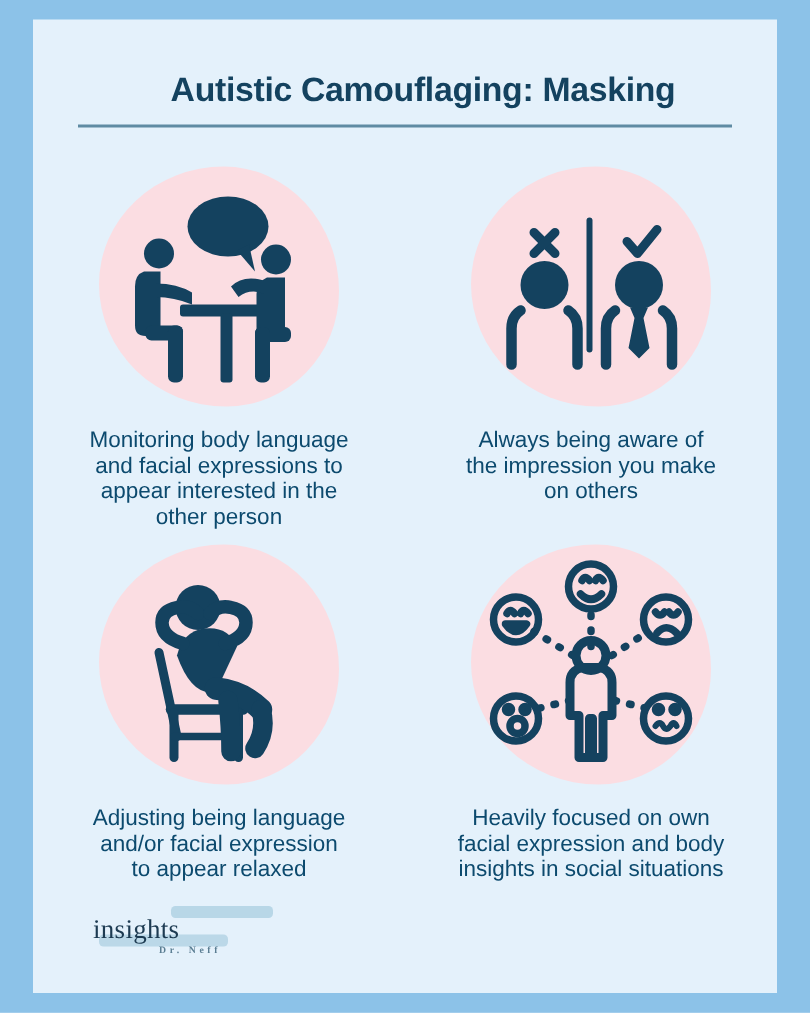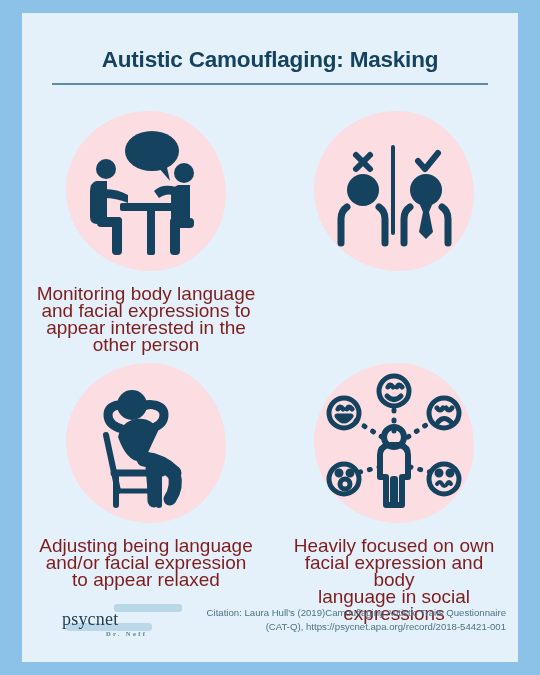--- a/index.html
+++ b/index.html
@@ -33,20 +33,21 @@
   .title {
     position: absolute;
     left: 0;
     top: 34px;
     width: 496px;
     text-align: center;
     font-size: 22.5px;
     font-weight: bold;
     color: #14425f;
     letter-spacing: -0.2px;
+    padding-left: 12px;
   }
   .title-rule {
     position: absolute;
     left: 30px;
     top: 70px;
     width: 436px;
     height: 2px;
     background: #5f8ba3;
   }
 
@@ -85,23 +86,23 @@
   .icon-svg {
     position: absolute;
     left: 50%;
     top: 6px;
     transform: translateX(-50%);
     width: 160px;
     height: 160px;
   }
   .caption {
     margin-top: 2px;
-    font-size: 19px;
+    font-size: 15px;
     line-height: 17px;
-    color: #7f1d1d;
+    color: #0c4a6e;
     padding: 0 12px;
     white-space: pre-line;
     text-align: center;
   }
 
   
   .footer {
     position: absolute;
     left: 0;
     bottom: 0;
@@ -249,20 +250,23 @@
 
               <circle cx="112" cy="79" r="16" stroke="none"></circle>
 
               <path d="M96 96 q-6 4 -6 12 l0 24" stroke-width="7" fill="none" stroke-linecap="round"></path>
               <path d="M128 96 q6 4 6 12 l0 24" stroke-width="7" fill="none" stroke-linecap="round"></path>
 
               <path d="M106 94 l12 0 -3 7 4 20 -7 7 -7 -7 4 -20 z" stroke="none"></path>
             </g>
           </svg>
         </div>
+        <div class="caption">Always being aware of
+the impression you make
+on others</div>
       </div>
 
       <div class="card c2">
         <div class="blob-wrap">
           <div class="blob"></div>
           <svg class="icon-svg" viewBox="0 0 160 160">
             <g fill="#14425f" stroke="#14425f">
 
               <path d="M40 72 L52 128" stroke-width="6" fill="none" stroke-linecap="round"></path>
 
@@ -343,29 +347,28 @@
                 <circle cx="130" cy="116" r="15"></circle>
                 <circle cx="125" cy="110" r="2" fill="#14425f"></circle>
                 <circle cx="136" cy="110" r="2" fill="#14425f"></circle>
                 <path d="M123 121 q3 -4 5 0 q2 4 5 0 q2 -4 4 0" stroke-linecap="round" stroke-width="4"></path>
               </g>
             </g>
           </svg>
         </div>
         <div class="caption">Heavily focused on own
 facial expression and body
-language in social expressions</div>
+insights in social situations</div>
       </div>
 
     </div>
 
     <div class="footer">
       <div class="logo">
         <div class="logo-swash1"></div>
         <div class="logo-swash2"></div>
-        <div class="logo-brand2">psycnet</div>
+        <div class="logo-brand2">insights</div>
         <div class="logo-sub">Dr. Neff</div>
       </div>
-      <div class="citation">Citation: Laura Hull's (2019)Camouflaging Autistic Traits Questionnaire (CAT-Q), https://psycnet.apa.org/record/2018-54421-001</div>
     </div>
 
   </div>
 </div>
 
 </body></html>

